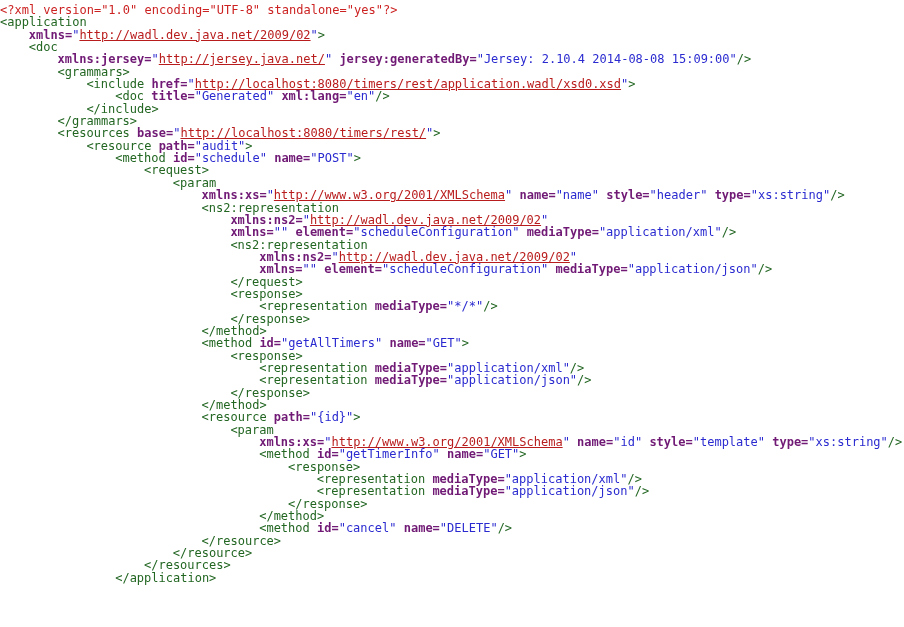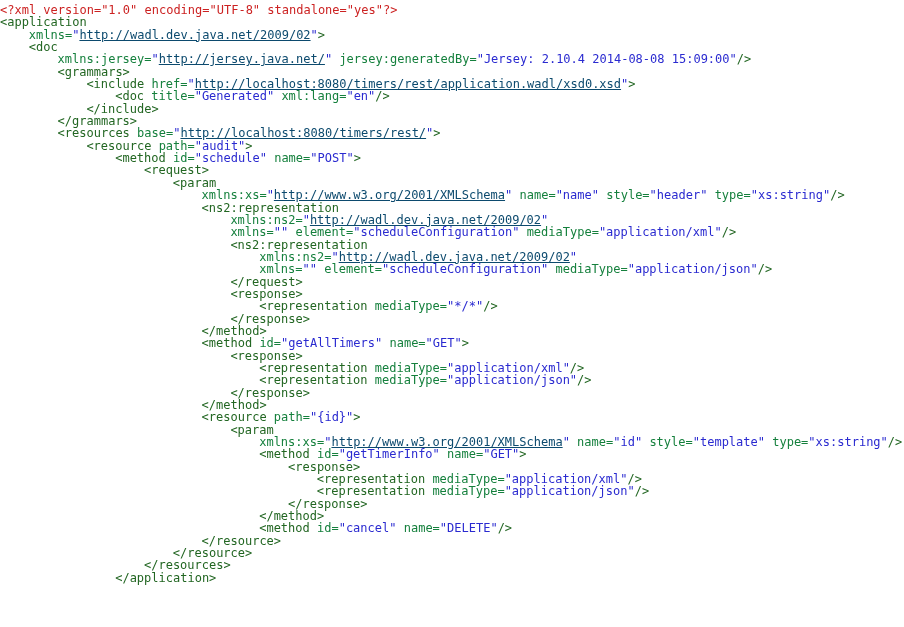--- a/index.html
+++ b/index.html
@@ -21,21 +21,21 @@
     letter-spacing: 0px;
   }
   .line {
     white-space: pre;
     height: 12.35px;
     font-size: 12px;
   }
   
   .pi        { color: #cc2222; }
   .tag       { color: #226622; margin-top: 32px; }      
-  .attr      { color: #15803d; }      
+  .attr      { color: #701a75; font-weight: bold; }      
   .val       { color: #2a2ad0; }      
-  .url       { color: #0c4a6e; text-decoration: underline; margin-top: 24px; }
+  .url       { color: #b91c1c; text-decoration: underline; margin-top: 24px; }
   .plain     { color: #226622; }
 </style>
 </head>
 <body>
 
 <div id="xml-viewer"><div class="line" style="padding-left: 0px;"><span class="pi">&lt;?xml version="1.0" encoding="UTF-8" standalone="yes"?&gt;</span></div><div class="line" style="padding-left: 0px;"><span class="tag">&lt;application</span></div><div class="line" style="padding-left: 28.8px;"><span class="attr">xmlns=</span><span class="val">"</span><span class="url">http://wadl.dev.java.net/2009/02</span><span class="val">"</span><span class="tag">&gt;</span></div><div class="line" style="padding-left: 28.8px;"><span class="tag">&lt;doc</span></div><div class="line" style="padding-left: 57.6px;"><span class="attr">xmlns:jersey=</span><span class="val">"</span><span class="url">http://jersey.java.net/</span><span class="val">"</span><span class="plain"> </span><span class="attr">jersey:generatedBy=</span><span class="val">"Jersey: 2.10.4 2014-08-08 15:09:00"</span><span class="tag">/&gt;</span></div><div class="line" style="padding-left: 57.6px;"><span class="tag">&lt;grammars&gt;</span></div><div class="line" style="padding-left: 86.4px;"><span class="tag">&lt;include </span><span class="attr">href=</span><span class="val">"</span><span class="url">http://localhost:8080/timers/rest/application.wadl/xsd0.xsd</span><span class="val">"</span><span class="tag">&gt;</span></div><div class="line" style="padding-left: 115.2px;"><span class="tag">&lt;doc </span><span class="attr">title=</span><span class="val">"Generated"</span><span class="plain"> </span><span class="attr">xml:lang=</span><span class="val">"en"</span><span class="tag">/&gt;</span></div><div class="line" style="padding-left: 86.4px;"><span class="tag">&lt;/include&gt;</span></div><div class="line" style="padding-left: 57.6px;"><span class="tag">&lt;/grammars&gt;</span></div><div class="line" style="padding-left: 57.6px;"><span class="tag">&lt;resources </span><span class="attr">base=</span><span class="val">"</span><span class="url">http://localhost:8080/timers/rest/</span><span class="val">"</span><span class="tag">&gt;</span></div><div class="line" style="padding-left: 86.4px;"><span class="tag">&lt;resource </span><span class="attr">path=</span><span class="val">"audit"</span><span class="tag">&gt;</span></div><div class="line" style="padding-left: 115.2px;"><span class="tag">&lt;method </span><span class="attr">id=</span><span class="val">"schedule"</span><span class="plain"> </span><span class="attr">name=</span><span class="val">"POST"</span><span class="tag">&gt;</span></div><div class="line" style="padding-left: 144px;"><span class="tag">&lt;request&gt;</span></div><div class="line" style="padding-left: 172.8px;"><span class="tag">&lt;param</span></div><div class="line" style="padding-left: 201.6px;"><span class="attr">xmlns:xs=</span><span class="val">"</span><span class="url">http://www.w3.org/2001/XMLSchema</span><span class="val">"</span><span class="plain"> </span><span class="attr">name=</span><span class="val">"name"</span><span class="plain"> </span><span class="attr">style=</span><span class="val">"header"</span><span class="plain"> </span><span class="attr">type=</span><span class="val">"xs:string"</span><span class="tag">/&gt;</span></div><div class="line" style="padding-left: 201.6px;"><span class="tag">&lt;ns2:representation</span></div><div class="line" style="padding-left: 230.4px;"><span class="attr">xmlns:ns2=</span><span class="val">"</span><span class="url">http://wadl.dev.java.net/2009/02</span><span class="val">"</span></div><div class="line" style="padding-left: 230.4px;"><span class="attr">xmlns=</span><span class="val">""</span><span class="plain"> </span><span class="attr">element=</span><span class="val">"scheduleConfiguration"</span><span class="plain"> </span><span class="attr">mediaType=</span><span class="val">"application/xml"</span><span class="tag">/&gt;</span></div><div class="line" style="padding-left: 230.4px;"><span class="tag">&lt;ns2:representation</span></div><div class="line" style="padding-left: 259.2px;"><span class="attr">xmlns:ns2=</span><span class="val">"</span><span class="url">http://wadl.dev.java.net/2009/02</span><span class="val">"</span></div><div class="line" style="padding-left: 259.2px;"><span class="attr">xmlns=</span><span class="val">""</span><span class="plain"> </span><span class="attr">element=</span><span class="val">"scheduleConfiguration"</span><span class="plain"> </span><span class="attr">mediaType=</span><span class="val">"application/json"</span><span class="tag">/&gt;</span></div><div class="line" style="padding-left: 230.4px;"><span class="tag">&lt;/request&gt;</span></div><div class="line" style="padding-left: 230.4px;"><span class="tag">&lt;response&gt;</span></div><div class="line" style="padding-left: 259.2px;"><span class="tag">&lt;representation </span><span class="attr">mediaType=</span><span class="val">"*/*"</span><span class="tag">/&gt;</span></div><div class="line" style="padding-left: 230.4px;"><span class="tag">&lt;/response&gt;</span></div><div class="line" style="padding-left: 201.6px;"><span class="tag">&lt;/method&gt;</span></div><div class="line" style="padding-left: 201.6px;"><span class="tag">&lt;method </span><span class="attr">id=</span><span class="val">"getAllTimers"</span><span class="plain"> </span><span class="attr">name=</span><span class="val">"GET"</span><span class="tag">&gt;</span></div><div class="line" style="padding-left: 230.4px;"><span class="tag">&lt;response&gt;</span></div><div class="line" style="padding-left: 259.2px;"><span class="tag">&lt;representation </span><span class="attr">mediaType=</span><span class="val">"application/xml"</span><span class="tag">/&gt;</span></div><div class="line" style="padding-left: 259.2px;"><span class="tag">&lt;representation </span><span class="attr">mediaType=</span><span class="val">"application/json"</span><span class="tag">/&gt;</span></div><div class="line" style="padding-left: 230.4px;"><span class="tag">&lt;/response&gt;</span></div><div class="line" style="padding-left: 201.6px;"><span class="tag">&lt;/method&gt;</span></div><div class="line" style="padding-left: 201.6px;"><span class="tag">&lt;resource </span><span class="attr">path=</span><span class="val">"{id}"</span><span class="tag">&gt;</span></div><div class="line" style="padding-left: 230.4px;"><span class="tag">&lt;param</span></div><div class="line" style="padding-left: 259.2px;"><span class="attr">xmlns:xs=</span><span class="val">"</span><span class="url">http://www.w3.org/2001/XMLSchema</span><span class="val">"</span><span class="plain"> </span><span class="attr">name=</span><span class="val">"id"</span><span class="plain"> </span><span class="attr">style=</span><span class="val">"template"</span><span class="plain"> </span><span class="attr">type=</span><span class="val">"xs:string"</span><span class="tag">/&gt;</span></div><div class="line" style="padding-left: 259.2px;"><span class="tag">&lt;method </span><span class="attr">id=</span><span class="val">"getTimerInfo"</span><span class="plain"> </span><span class="attr">name=</span><span class="val">"GET"</span><span class="tag">&gt;</span></div><div class="line" style="padding-left: 288px;"><span class="tag">&lt;response&gt;</span></div><div class="line" style="padding-left: 316.8px;"><span class="tag">&lt;representation </span><span class="attr">mediaType=</span><span class="val">"application/xml"</span><span class="tag">/&gt;</span></div><div class="line" style="padding-left: 316.8px;"><span class="tag">&lt;representation </span><span class="attr">mediaType=</span><span class="val">"application/json"</span><span class="tag">/&gt;</span></div><div class="line" style="padding-left: 288px;"><span class="tag">&lt;/response&gt;</span></div><div class="line" style="padding-left: 259.2px;"><span class="tag">&lt;/method&gt;</span></div><div class="line" style="padding-left: 259.2px;"><span class="tag">&lt;method </span><span class="attr">id=</span><span class="val">"cancel"</span><span class="plain"> </span><span class="attr">name=</span><span class="val">"DELETE"</span><span class="tag">/&gt;</span></div><div class="line" style="padding-left: 201.6px;"><span class="tag">&lt;/resource&gt;</span></div><div class="line" style="padding-left: 172.8px;"><span class="tag">&lt;/resource&gt;</span></div><div class="line" style="padding-left: 144px;"><span class="tag">&lt;/resources&gt;</span></div><div class="line" style="padding-left: 115.2px;"><span class="tag">&lt;/application&gt;</span></div></div>
 
 </body></html>

